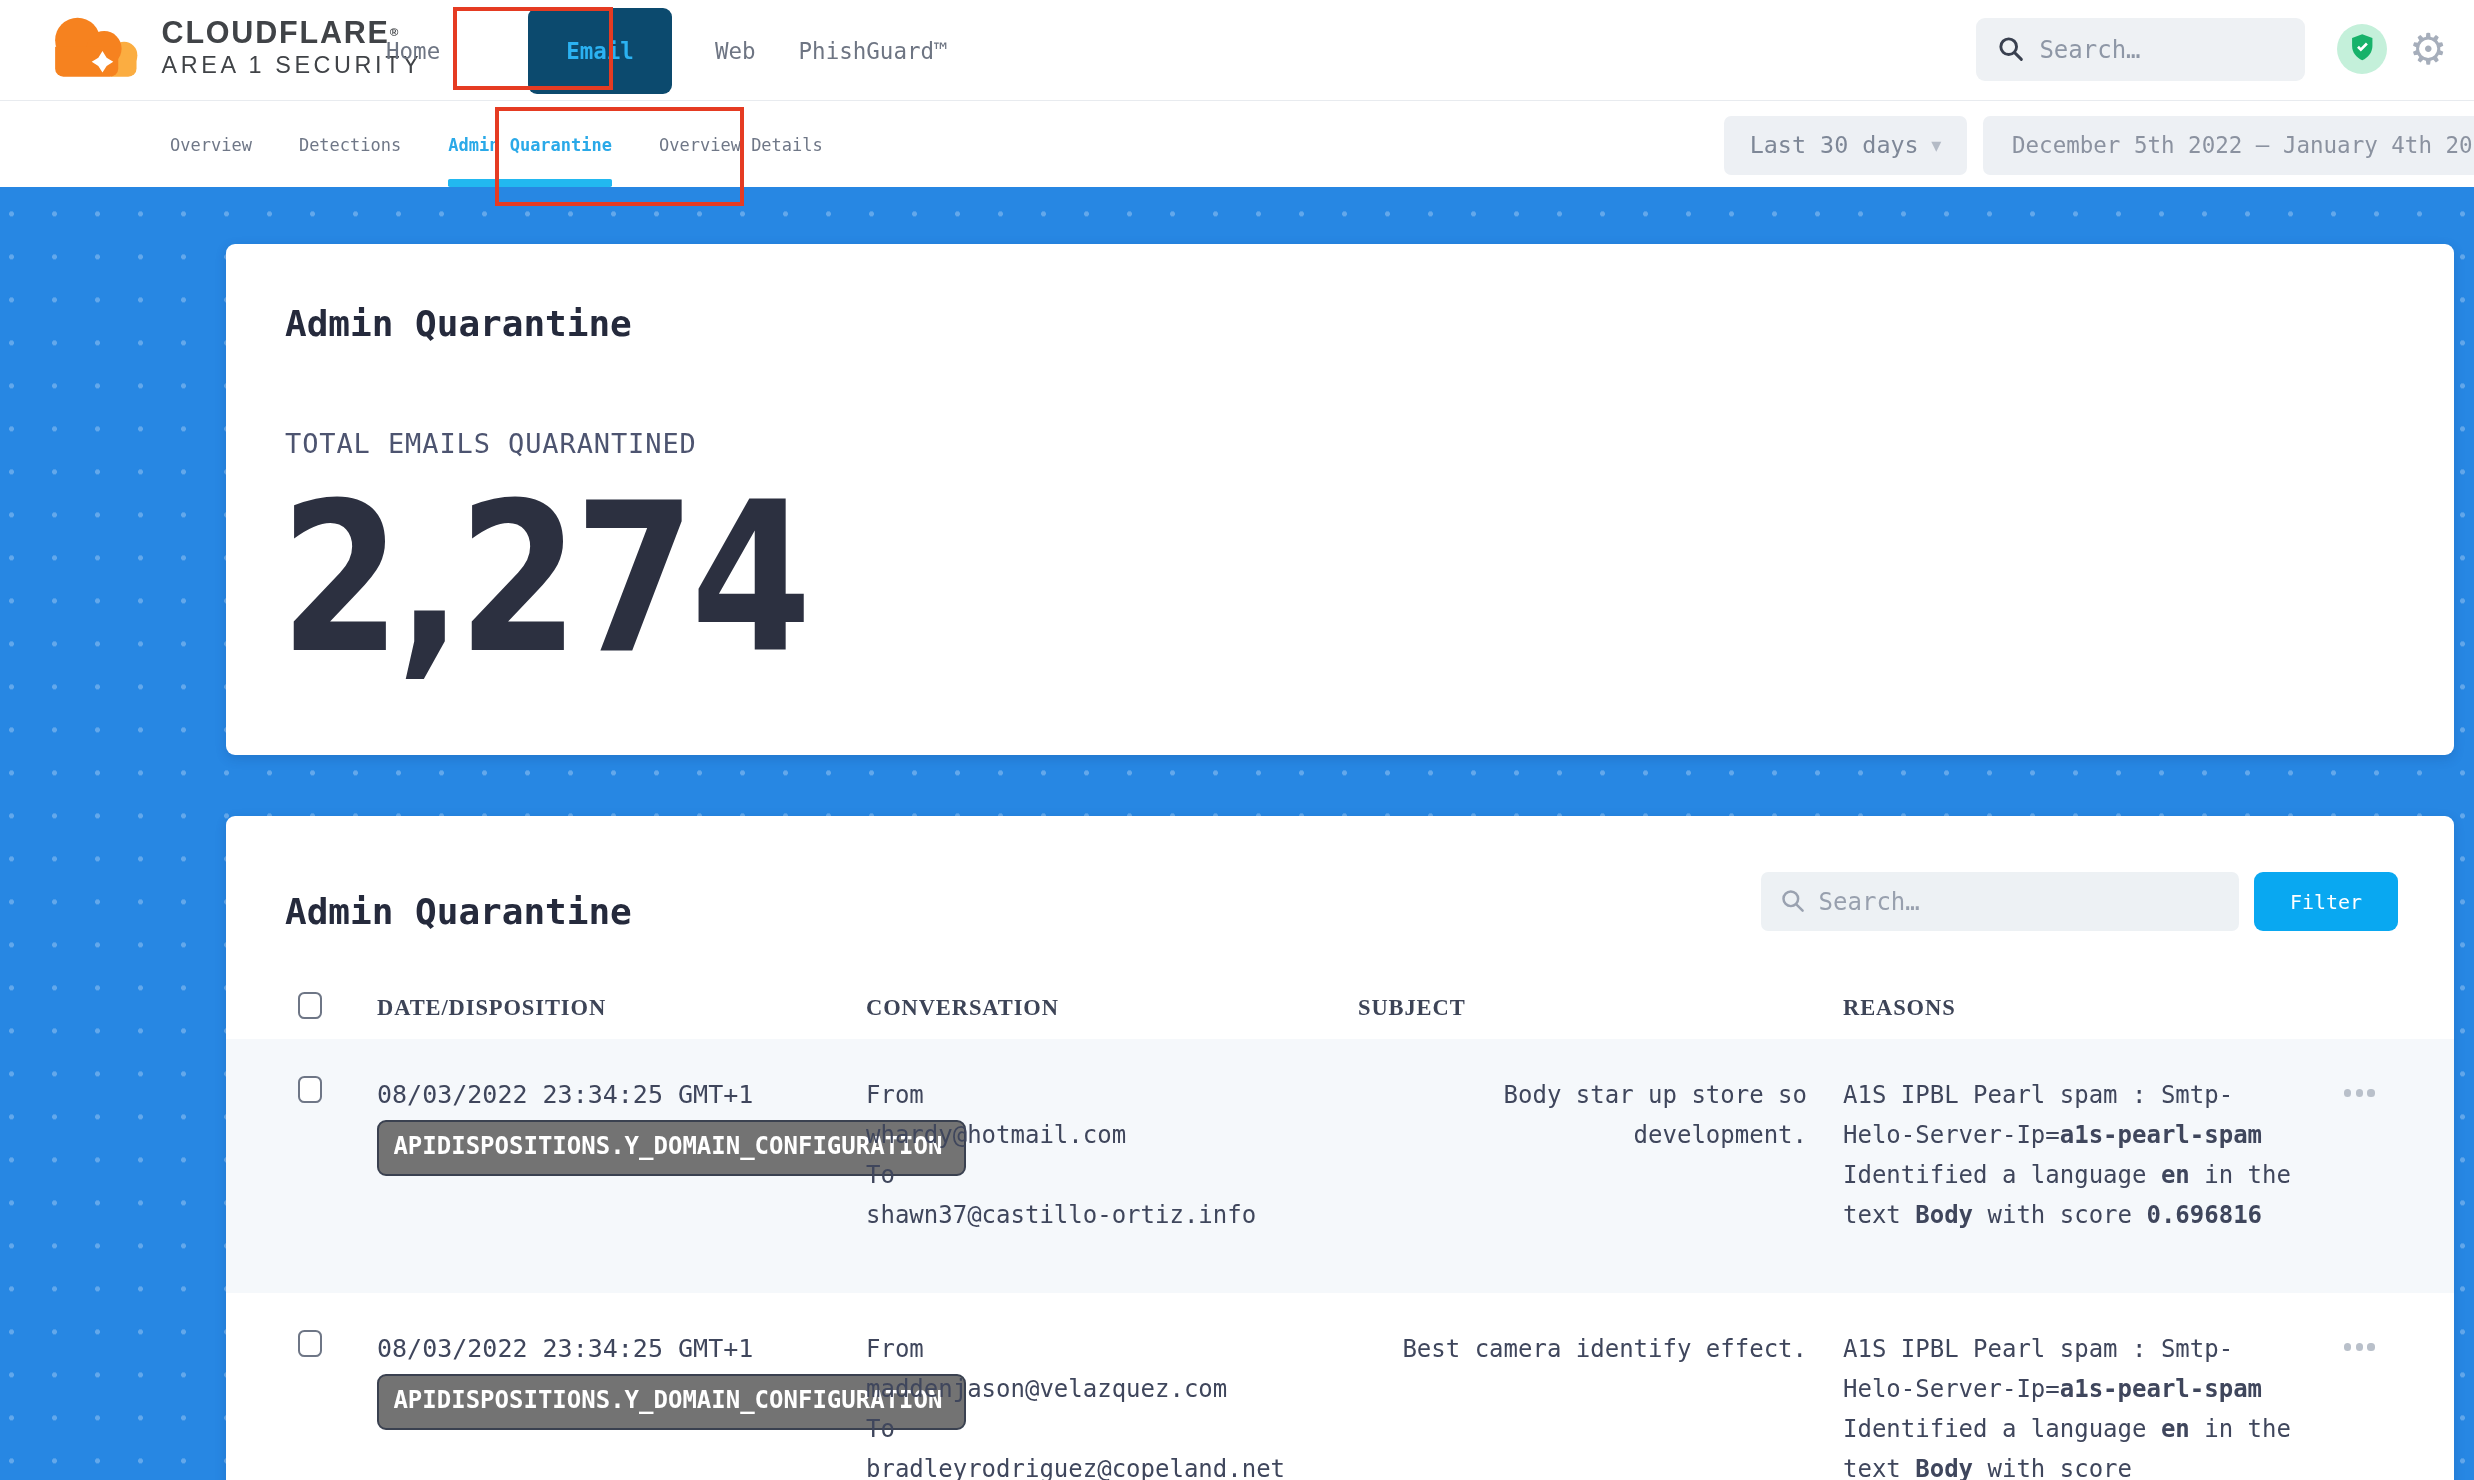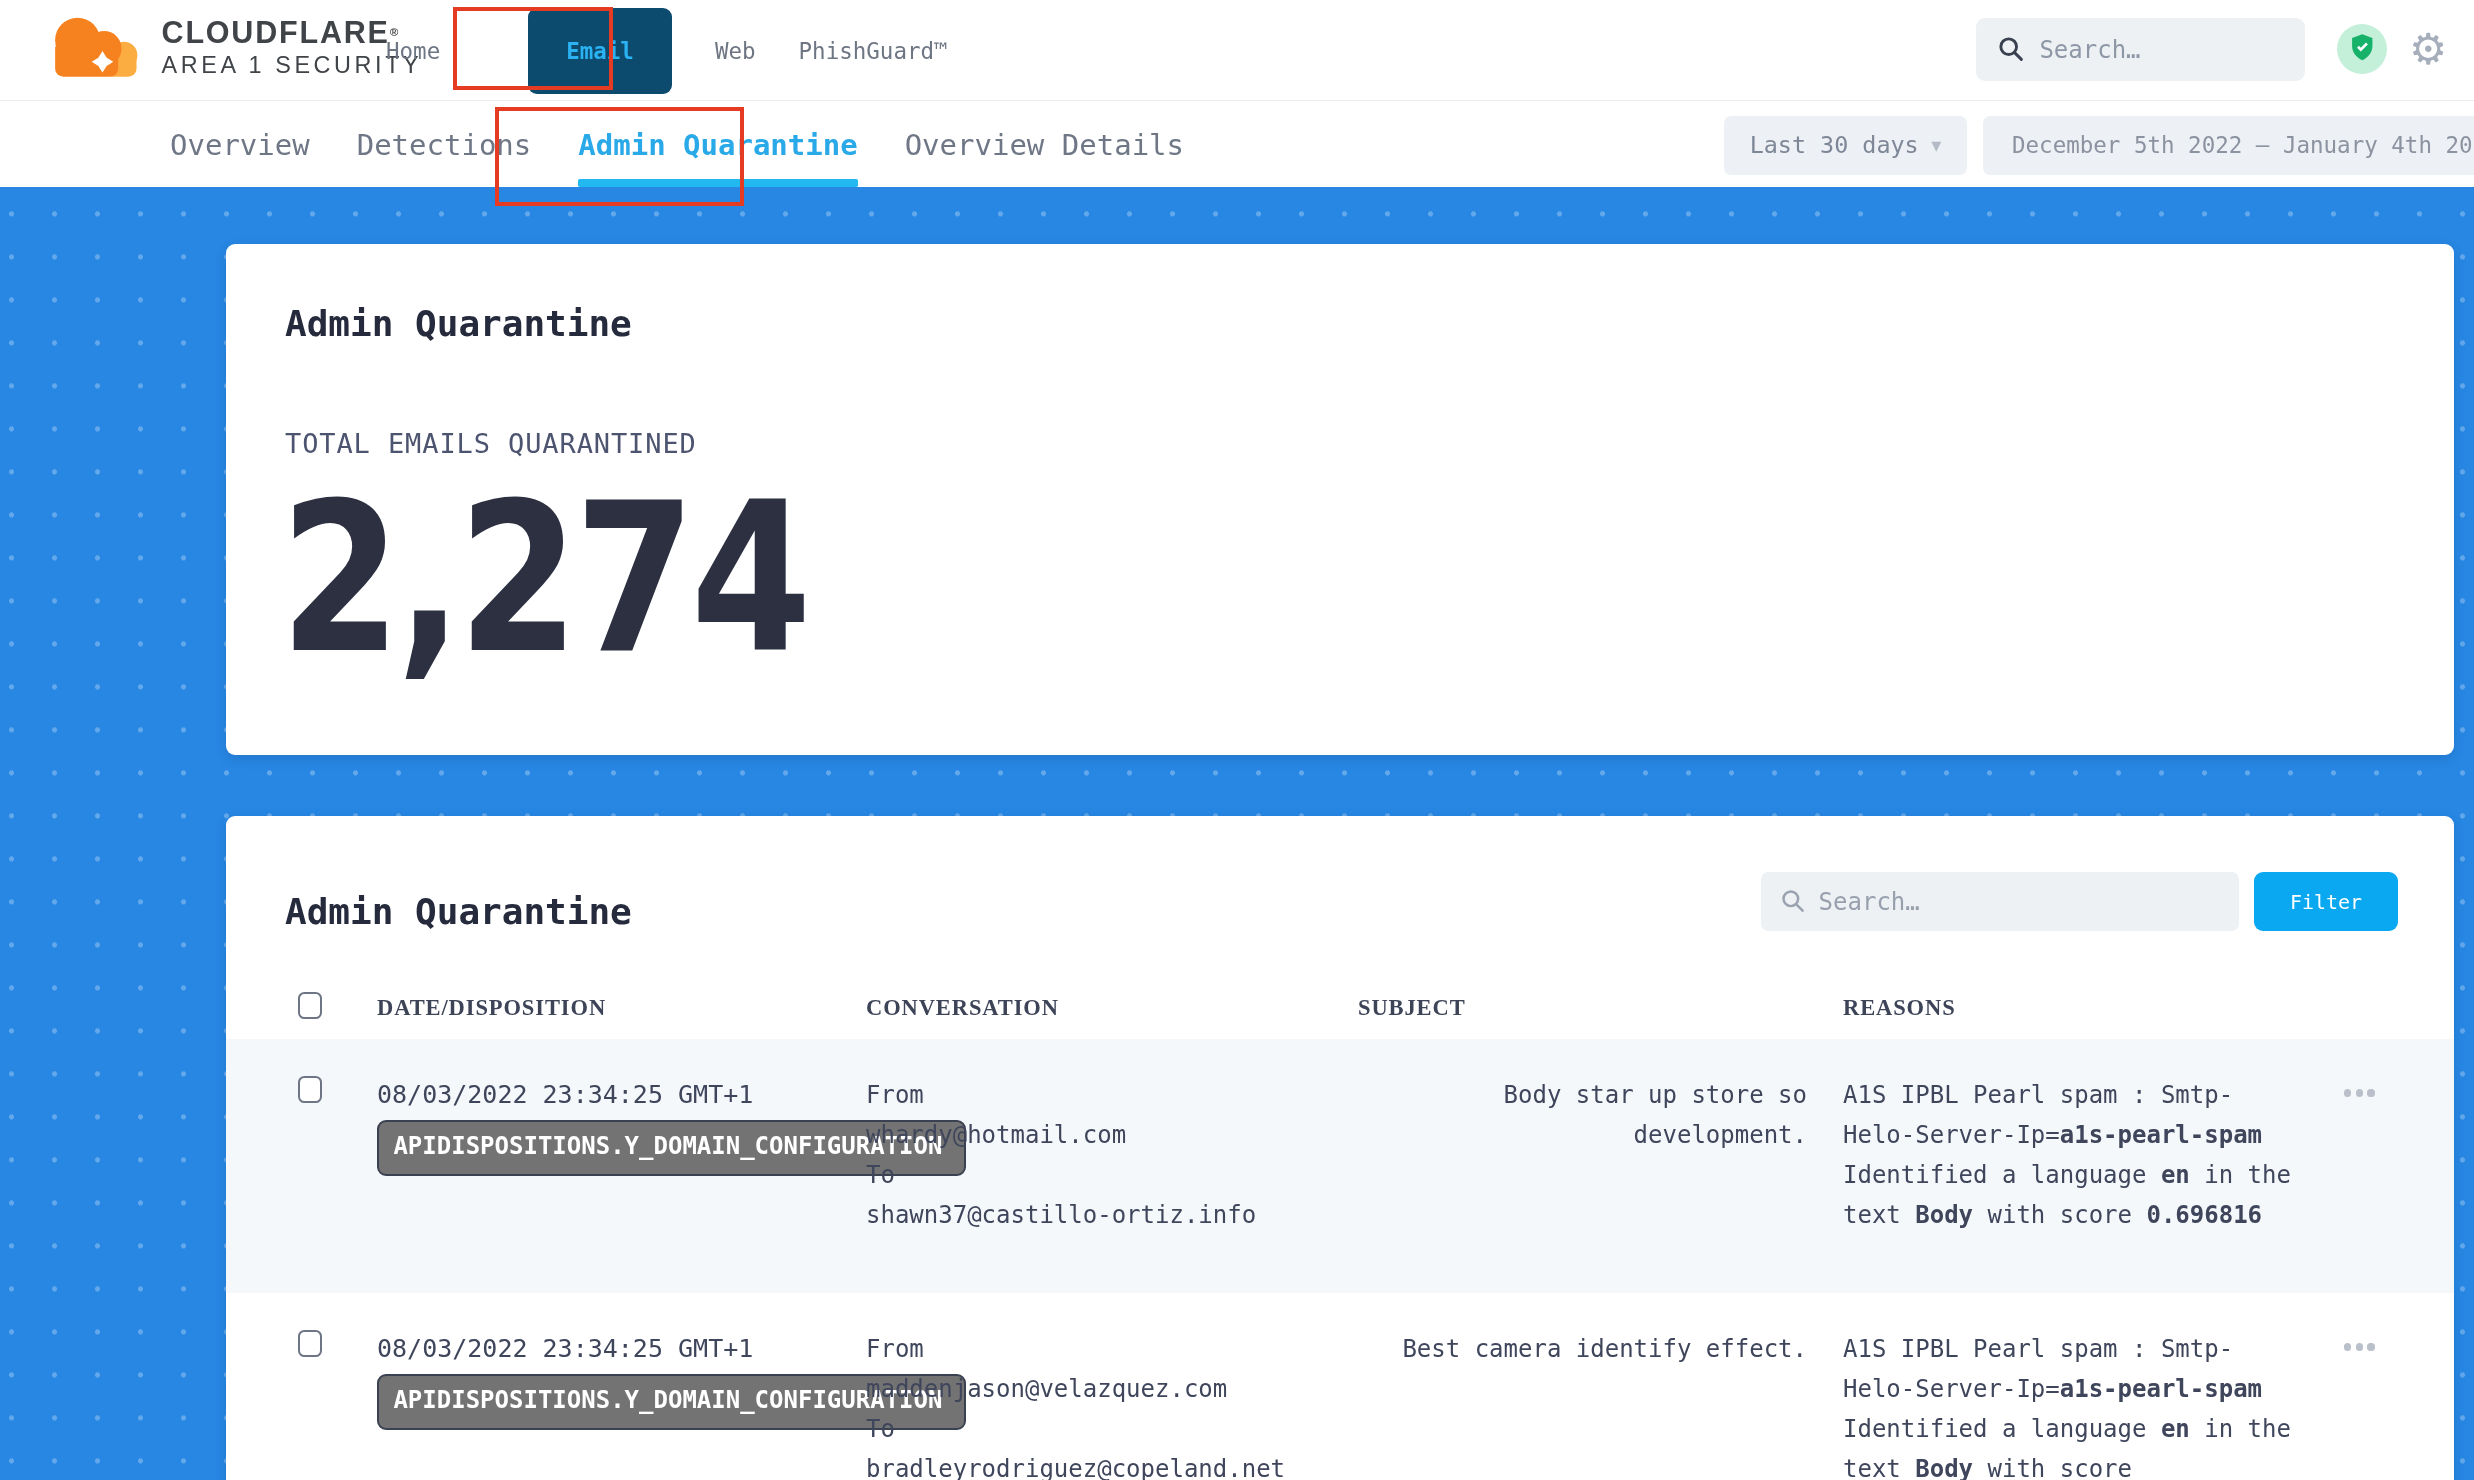--- a/index.html
+++ b/index.html
@@ -27,21 +27,21 @@
   .hsearch input::placeholder { color:#8e97a6; }
 
   .shield-wrap { position:absolute; left:2337px; top:24px; width:50px; height:50px; border-radius:50%;
     background:#c4f0da; display:flex; align-items:center; justify-content:center; cursor:pointer; }
   .gear { position:absolute; left:2409px; top:21.6px; font-family:"DejaVu Sans", sans-serif;
     font-size:43px; color:#a6aebb; cursor:pointer; line-height:54px; }
 
   
   .subnav { position:absolute; left:0; top:102px; width:2475px; height:85px; background:#fff; z-index:9; }
   .tabs { position:absolute; left:170px; top:0; height:85px; display:flex; gap:47px; }
-  .tab { position:relative; font-size:29px; color:#6f7787; display:flex; align-items:center; cursor:pointer; }
+  .tab { position:relative; font-size:17px; color:#6f7787; display:flex; align-items:center; cursor:pointer; }
   .tab.active { color:#2aa9e8; font-weight:bold; }
   .tab.active::after { content:""; position:absolute; left:0; right:0; bottom:0; height:8px;
     background:#22b8f0; border-radius:1.8px; }
 
   .range-btn { position:absolute; left:1724px; top:13.5px; width:243px; height:59px; background:#edf0f4;
     border-radius:7.2px; display:flex; align-items:center; justify-content:center; gap:12.6px;
     font-size:23.4px; color:#7e8797; cursor:pointer; }
   .range-btn .caret { font-family:"DejaVu Sans", sans-serif; color:#b4bbc6; font-size:20px; }
   .date-btn { position:absolute; left:1983px; top:13.5px; width:521px; height:59px; background:#edf0f4;
     border-radius:7.2px; display:flex; align-items:center; padding-left:29px;

